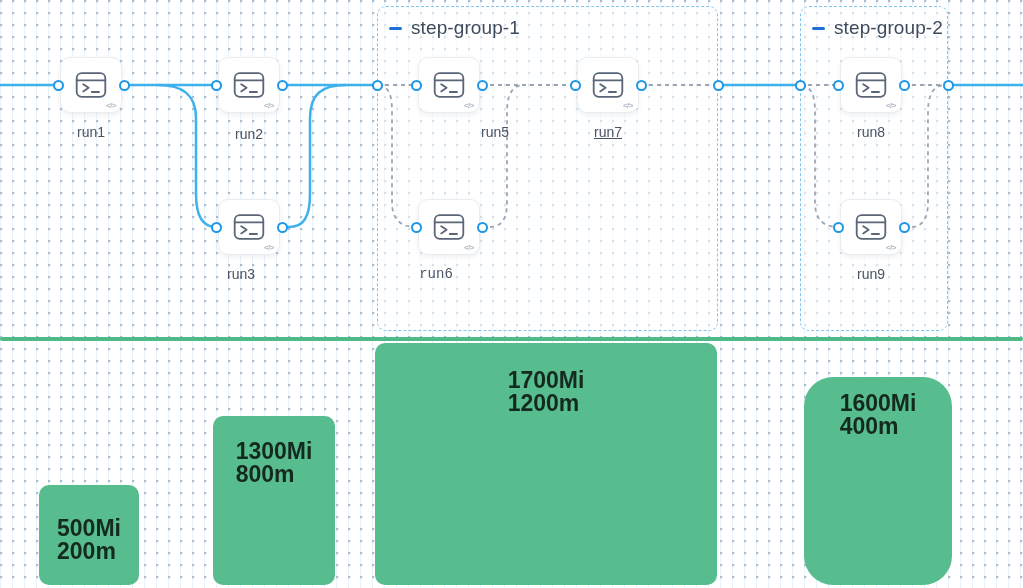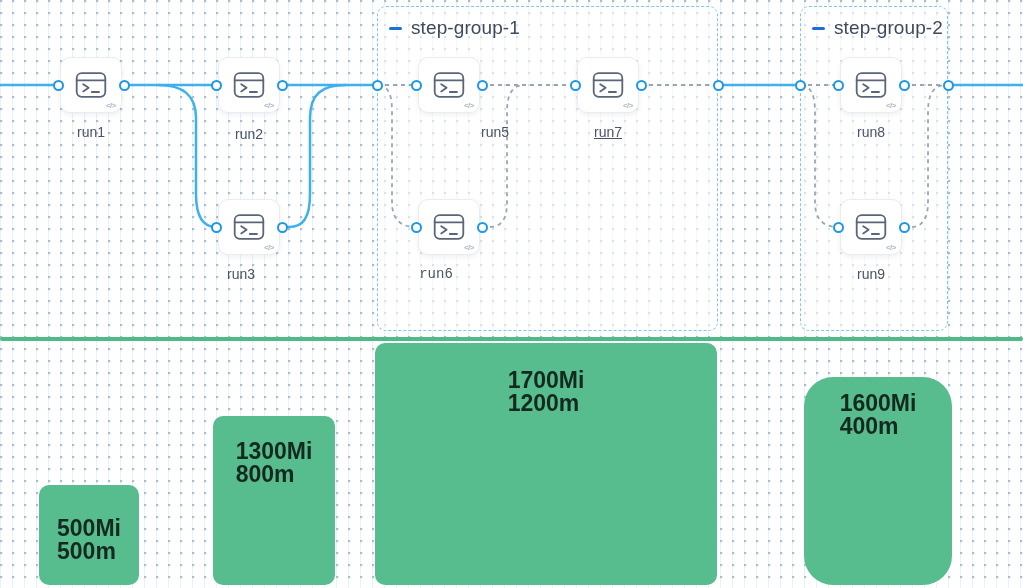--- a/index.html
+++ b/index.html
@@ -166,18 +166,18 @@
         </svg>
         <span class="badge">&lt;/&gt;</span>
       </div>
       <div class="nlabel" style="left: 811px; top: 266px;">run9</div>
       <div class="port" style="left: 832.5px; top: 221.5px;"></div>
       <div class="port" style="left: 898.5px; top: 221.5px;"></div>
     </div>
 
   <div class="divider"></div>
   <div id="bars-layer">
-      <div class="bar" style="left: 39px; top: 485px; width: 100px; height: 100px; padding-top: 32px; text-decoration: underline;"><div class="txt"><span>500Mi</span><span>500m</span></div></div>
+      <div class="bar" style="left: 39px; top: 485px; width: 100px; height: 100px; padding-top: 32px; text-decoration: underline;"><div class="txt"><span>500Mi</span><span>200m</span></div></div>
       <div class="bar" style="left: 190px; top: 416px; width: 122px; height: 169px; padding-top: 24px; margin-left: 23px;"><div class="txt"><span>1300Mi</span><span>800m</span></div></div>
       <div class="bar" style="left: 375px; top: 343px; width: 342px; height: 242px; padding-top: 26px;"><div class="txt"><span>1700Mi</span><span>1200m</span></div></div>
       <div class="bar" style="left: 804px; top: 377px; width: 148px; height: 208px; padding-top: 15px; border-radius: 29px;"><div class="txt"><span>1600Mi</span><span>400m</span></div></div>
     </div>
 </div>
 
 </body></html>

